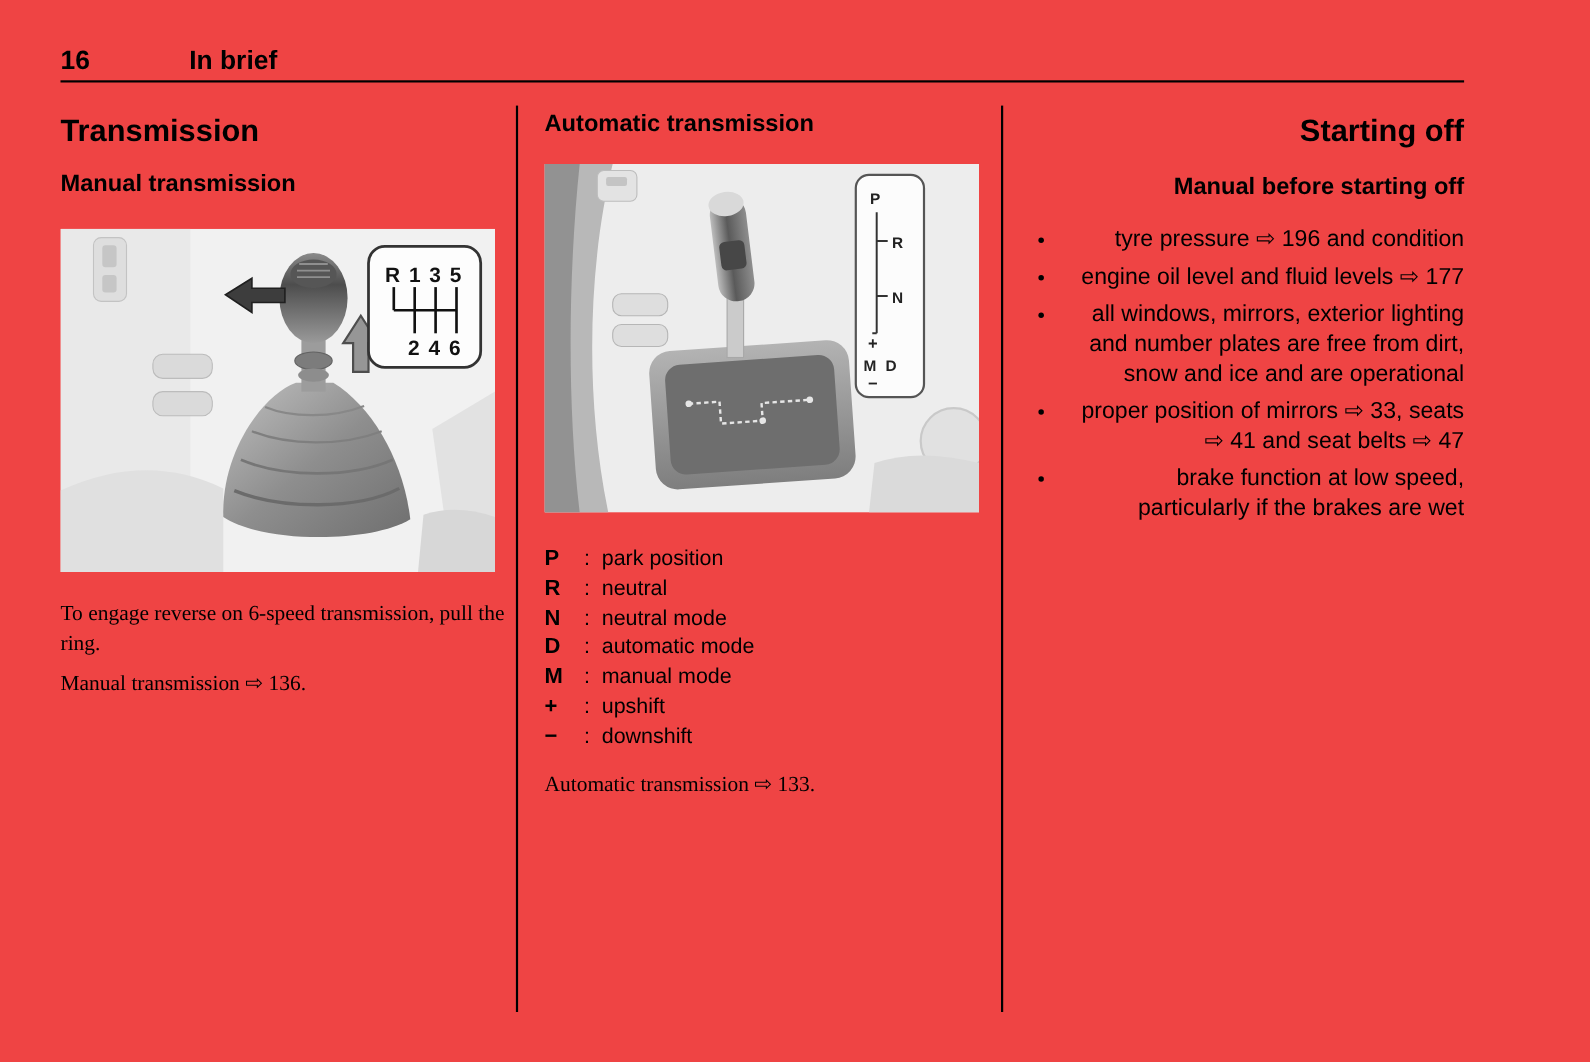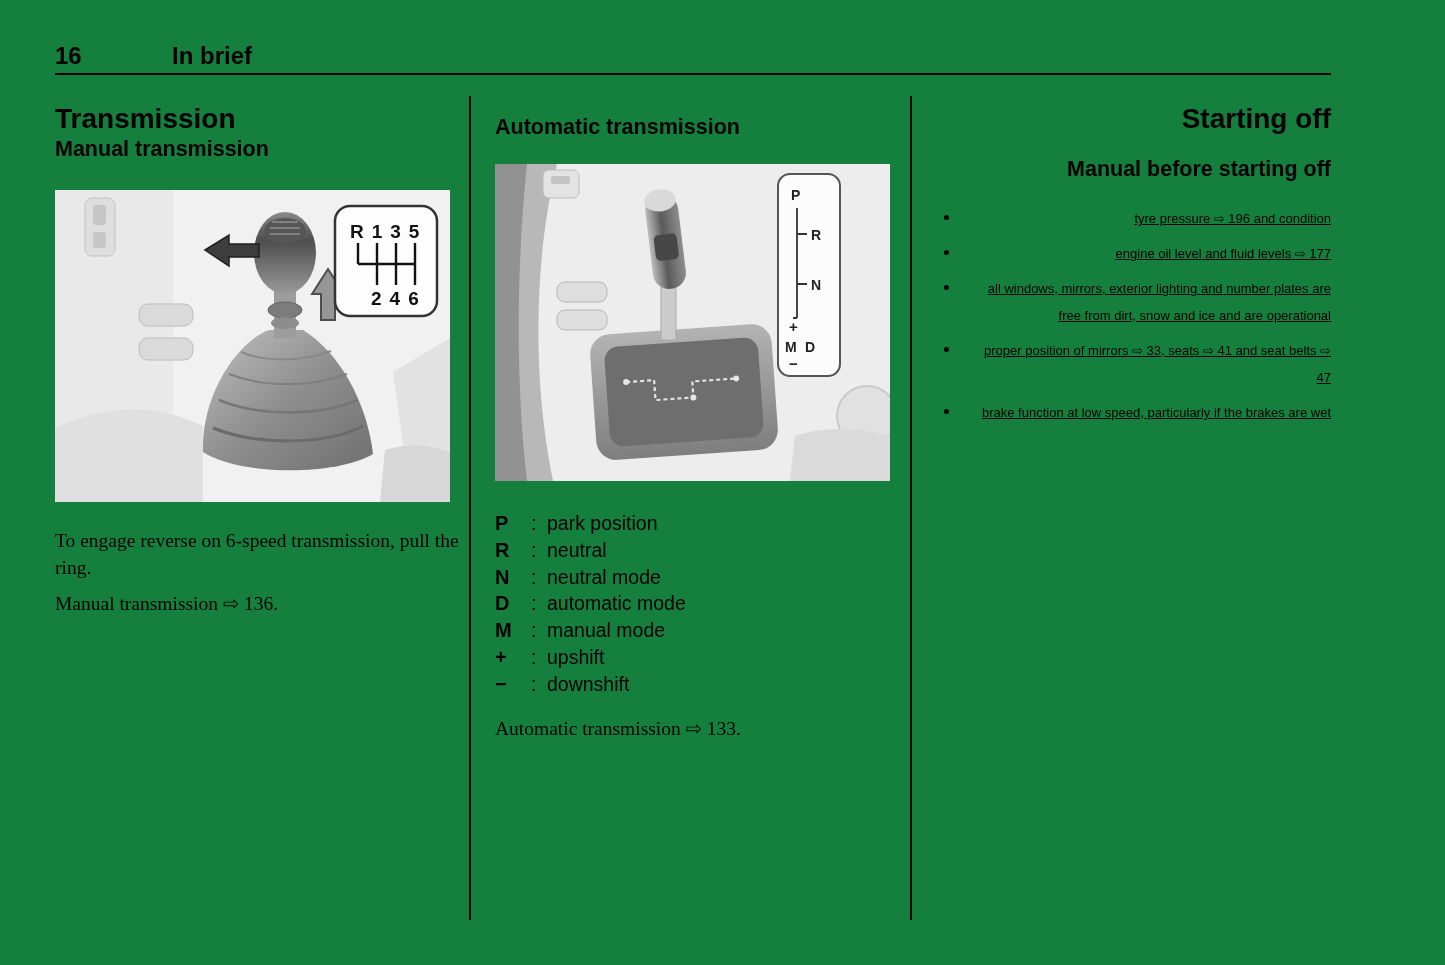--- a/index.html
+++ b/index.html
@@ -3,42 +3,42 @@
 <meta charset="utf-8">
 <style>
   * { box-sizing: border-box; margin: 0; padding: 0; }
   html, body { width: 1445px; height: 965px; background: #fff; }
   body {
     font-family: "Liberation Sans", sans-serif;
     color: #000;
     position: relative;
     overflow: hidden;
   }
-  .page { position: relative; width: 1445px; height: 965px; background: #15803d; }
+  .page { position: relative; width: 1445px; height: 965px; background: #ef4444; }
 
   
   .hdr { position: absolute; left: 55px; top: 42px; font-size: 24px; font-weight: bold; }
   .hdr .pnum { display: inline-block; width: 117px; }
   .rule { position: absolute; left: 55px; top: 73px; width: 1276px; border-top: 2px solid #000; }
 
   
   .vdiv { position: absolute; top: 96px; height: 824px; width: 2px; background: #000; }
   .vdiv.d1 { left: 469px; }
   .vdiv.d2 { left: 910px; }
 
   
   .col { position: absolute; top: 96px; }
   .col1 { left: 55px;  width: 439px; }
   .col2 { left: 495px; width: 396px; }
   .col3 { left: 935px; width: 396px; text-align: right; }
 
   h1.big  { font-size: 28px; line-height: 34px; font-weight: bold; margin-top: 6px; }
   h2.sub  { font-size: 21.5px; line-height: 26px; font-weight: bold; }
-  .col1 h2.sub { }
-  .col2 h2.sub { margin-top: 18px; }
+  .col1 h2.sub { margin-top: 18px; }
+  .col2 h2.sub { margin-top: 3px; }
   .col3 h2.sub { margin-top: 20px; }
 
   figure { display: block; }
   .fig1 { margin-top: 28px; width: 395px; height: 312px; }
   .fig2 { margin-top: 24px; width: 395px; height: 317px; }
   figure svg { display: block; width: 100%; height: 100%; }
 
   p.body { font-size: 19.5px; line-height: 27px; font-family: Liberation Serif, serif; }
   .col1 p.p1 { margin-top: 25px; }
   .col1 p.p2 { margin-top: 9px; }
@@ -47,22 +47,22 @@
   .legend { margin-top: 29px; }
   .legend-row { font-size: 19.5px; line-height: 26.8px; display: flex; }
   .legend-row .term  { display: inline-block; width: 36px; font-weight: bold; font-size: 20px; }
   .legend-row .colon { display: inline-block; width: 16px; }
   .legend-row .desc  { flex: 1; }
   .col2 p.pref { margin-top: 17px; }
 
   
   ul.checklist { margin-top: 22px; list-style: disc; padding-left: 26px; }
   ul.checklist li {
-    font-size: 13px; line-height: 27px;
-    padding-left: 20px; margin-bottom: 7px; text-decoration: underline;
+    font-size: 21px; line-height: 27px;
+    padding-left: 20px; margin-bottom: 7px;
   }
   ul.checklist li::marker { font-size: 17px; }
 </style>
 </head>
 <body>
 
 <div class="page">
 
   <div class="hdr">
     <span class="pnum">16</span><span class="sect">In brief</span>

